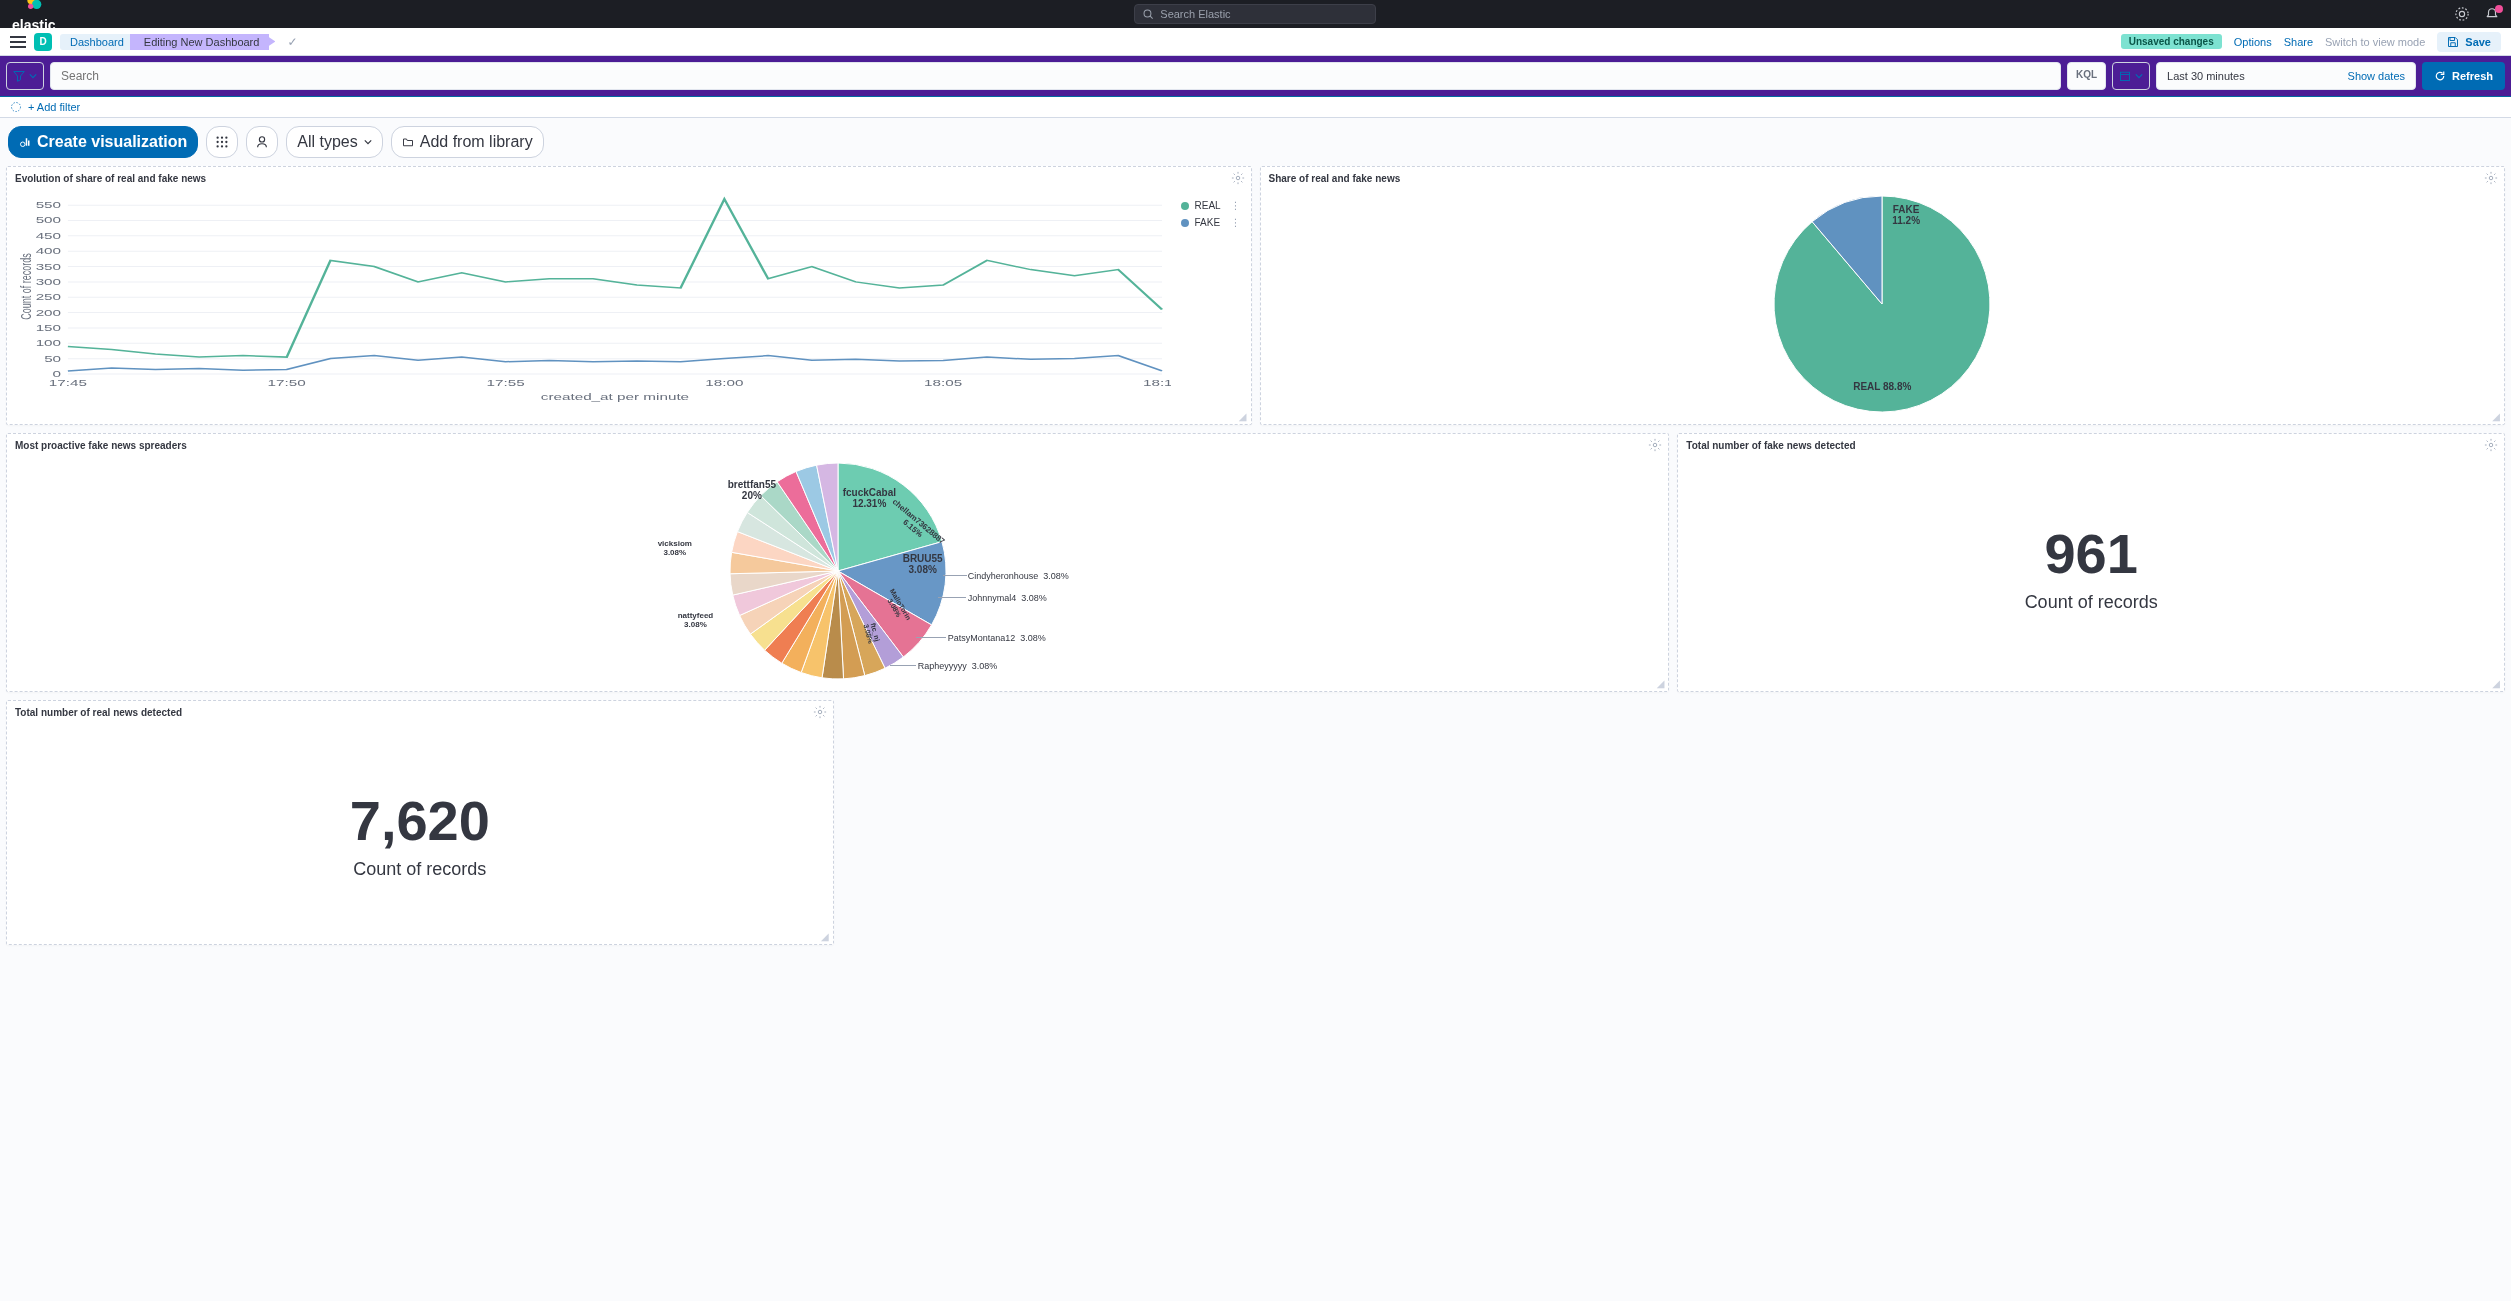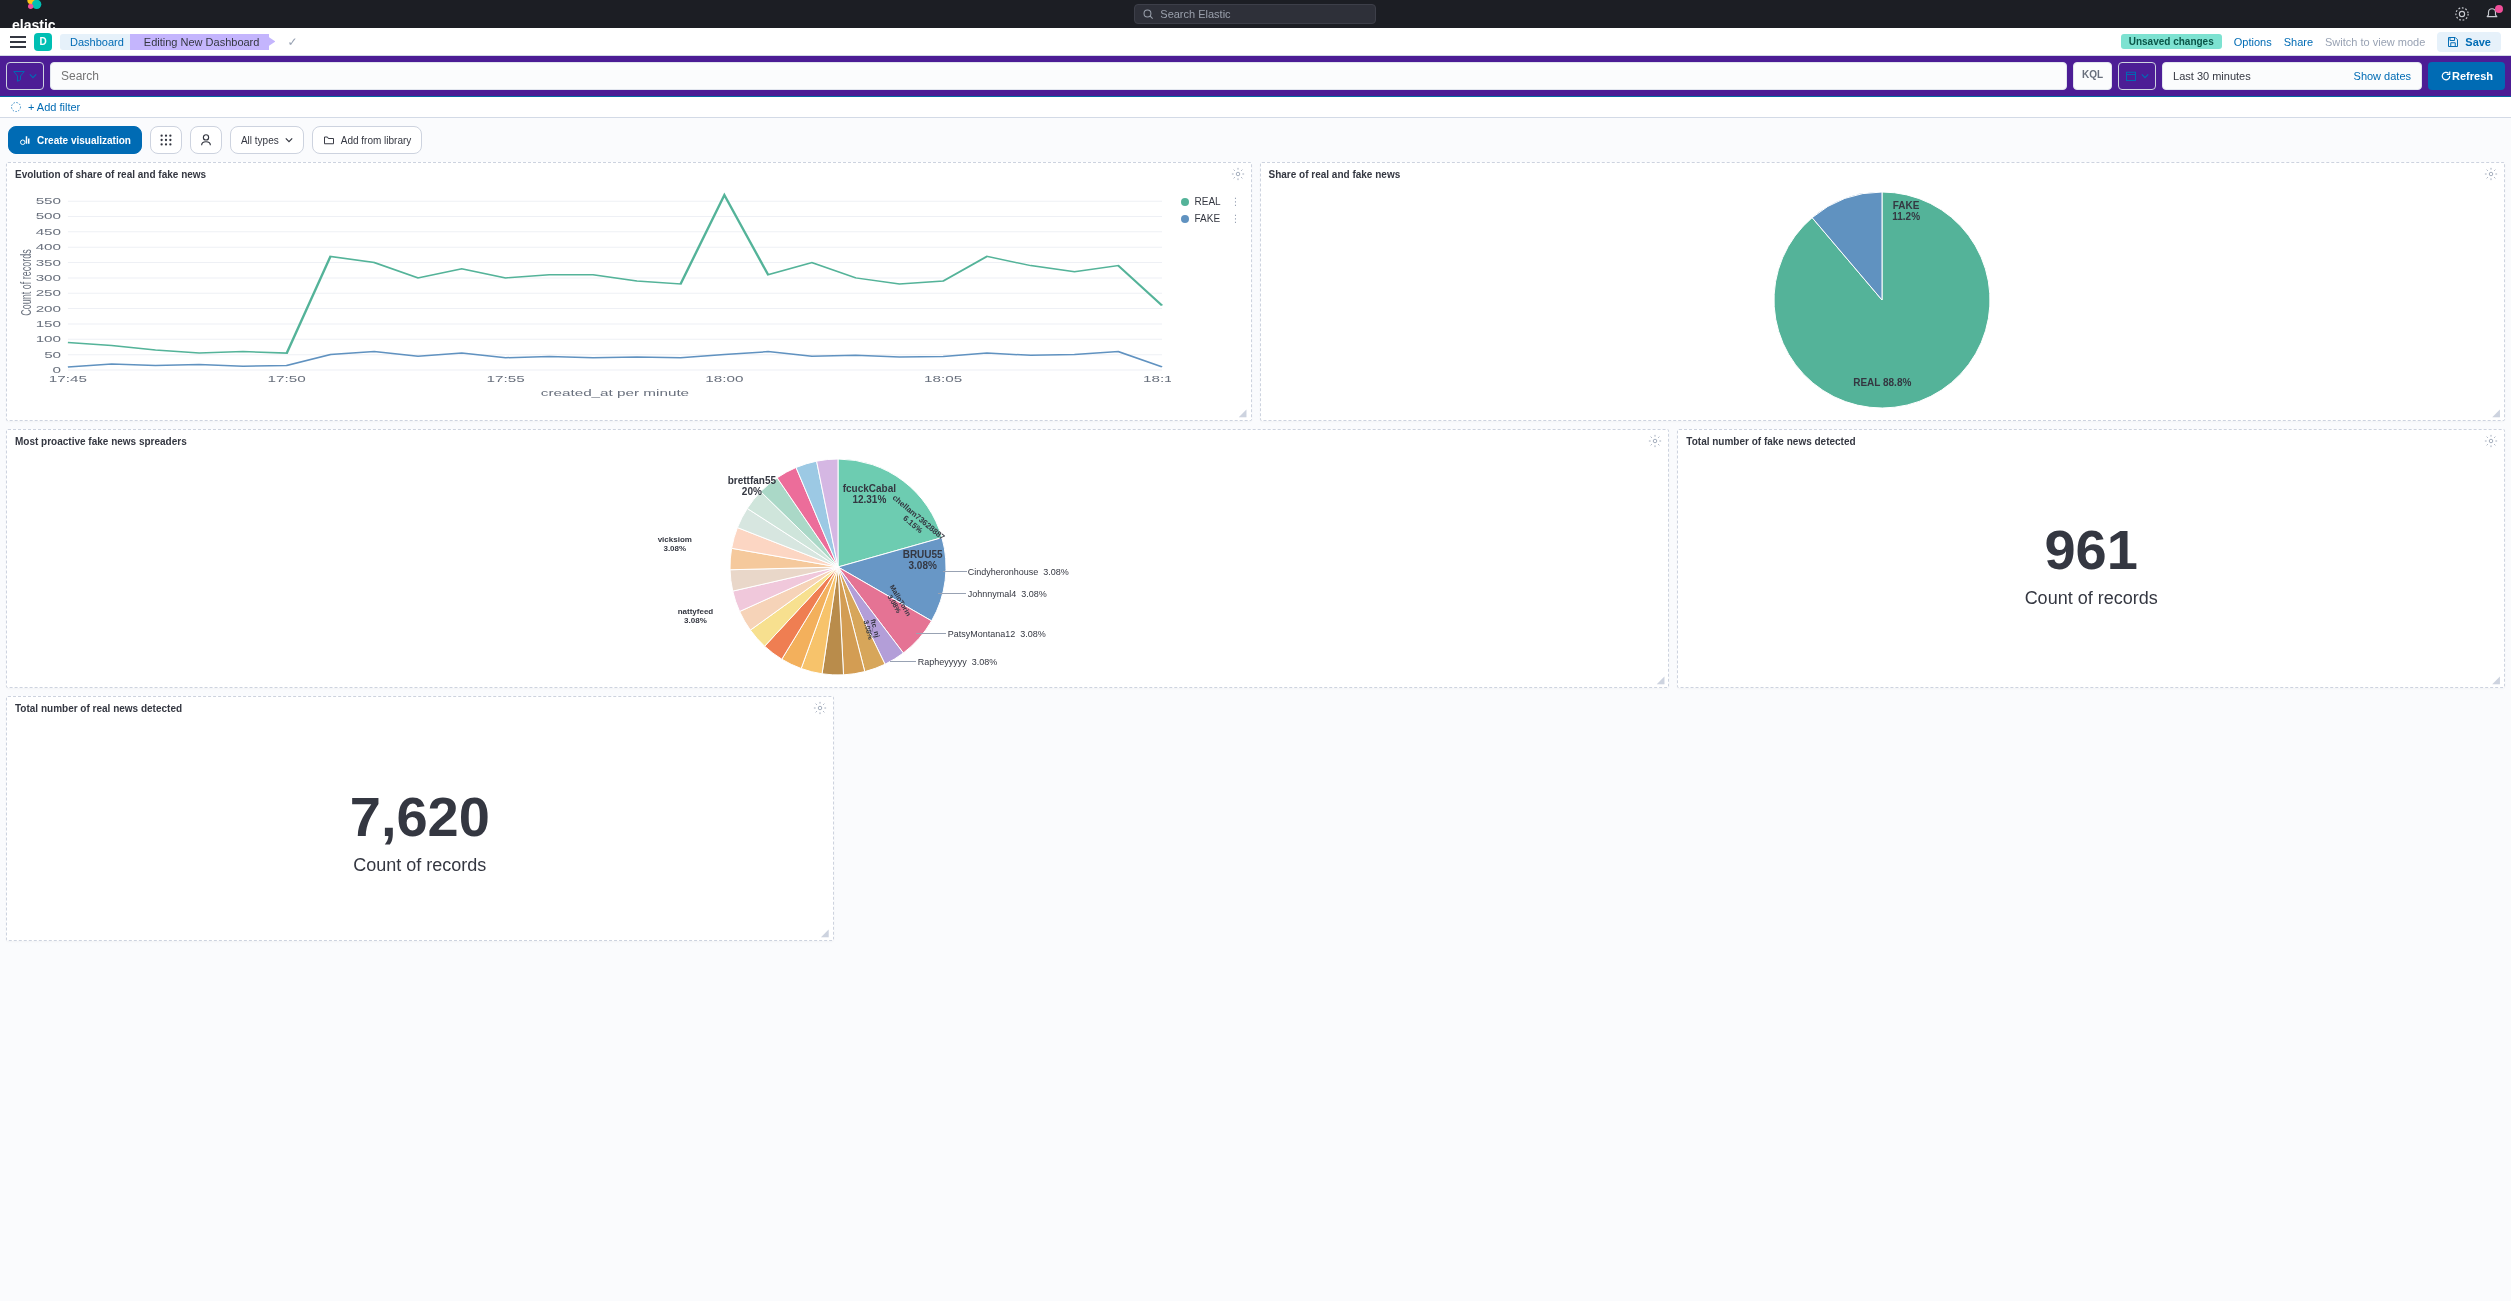--- a/index.html
+++ b/index.html
@@ -32,27 +32,27 @@
 .disabled { color: #98a2b3; }
 .save-btn { background: #e6f1fa; color: #006bb4; padding: 4px 10px; border-radius: 4px; display: flex; align-items: center; gap: 6px; font-weight: 600; }
 
 
 .qb { background: #4c1d95; border-bottom: 1px solid #0369a1; padding: 6px; display: flex; gap: 6px; }
 .qb-filter-btn { border: 1px solid #cdd3df; border-radius: 4px; padding: 4px 6px; display: flex; align-items: center; gap: 4px; color: #006bb4; }
 .qb-search { flex: 1; border: 1px solid #e1e5ee; border-radius: 4px; padding: 6px 10px; background: #fbfcfd; color: #69707d; font-size: 12px; }
 .kql { border: 1px solid #e1e5ee; border-radius: 4px; padding: 6px 8px; color: #69707d; font-size: 10px; font-weight: 600; background: #fbfcfd; }
 .date-btn { border: 1px solid #cdd3df; border-radius: 4px; padding: 5px 6px; display: flex; align-items: center; gap: 4px; color: #006bb4; }
 .date-range { border: 1px solid #e1e5ee; border-radius: 4px; padding: 6px 10px; display: flex; align-items: center; justify-content: space-between; width: 260px; font-size: 11px; background: #fbfcfd; }
-.refresh { background: #006bb4; color: #fff; padding: 6px 12px; border-radius: 4px; display: flex; align-items: center; gap: 0; font-weight: 600; font-size: 11px; }
+.refresh { background: #006bb4; color: #fff; padding: 6px 12px; border-radius: 4px; display: flex; align-items: center; gap: 6px; font-weight: 600; font-size: 11px; }
 
 .filter-row { background: #fff; border-bottom: 1px solid #d3dae6; padding: 4px 10px; display: flex; align-items: center; gap: 6px; color: #006bb4; font-size: 11px; }
 
 
 .toolbar { padding: 8px; display: flex; gap: 8px; }
-.tbtn { border: 1px solid #cdd3df; background: #fff; border-radius: 8px; padding: 6px 10px; display: flex; align-items: center; gap: 6px; font-size: 10px; color: #343741; }
+.tbtn { border: 1px solid #cdd3df; background: #fff; border-radius: 13px; padding: 6px 10px; display: flex; align-items: center; gap: 6px; font-size: 16px; color: #343741; }
 .tbtn.primary { background: #006bb4; color: #fff; border-color: #006bb4; font-weight: 600; }
 .tbtn.icon-only { padding: 6px 8px; }
 
 
 .grid { padding: 0 6px 10px 6px; display: grid; grid-template-columns: 1fr 1fr; gap: 8px; }
 .panel { background: #fff; border: 1px dashed #cdd3df; border-radius: 2px; position: relative; box-shadow: 0 1px 2px rgba(0,0,0,0.03); }
 .panel-title { font-size: 10px; font-weight: 700; padding: 6px 8px; }
 .gear { position: absolute; top: 4px; right: 6px; color: #98a2b3; }
 .resize { position: absolute; bottom: 2px; right: 4px; color: #cdd3df; font-size: 10px; }
 

